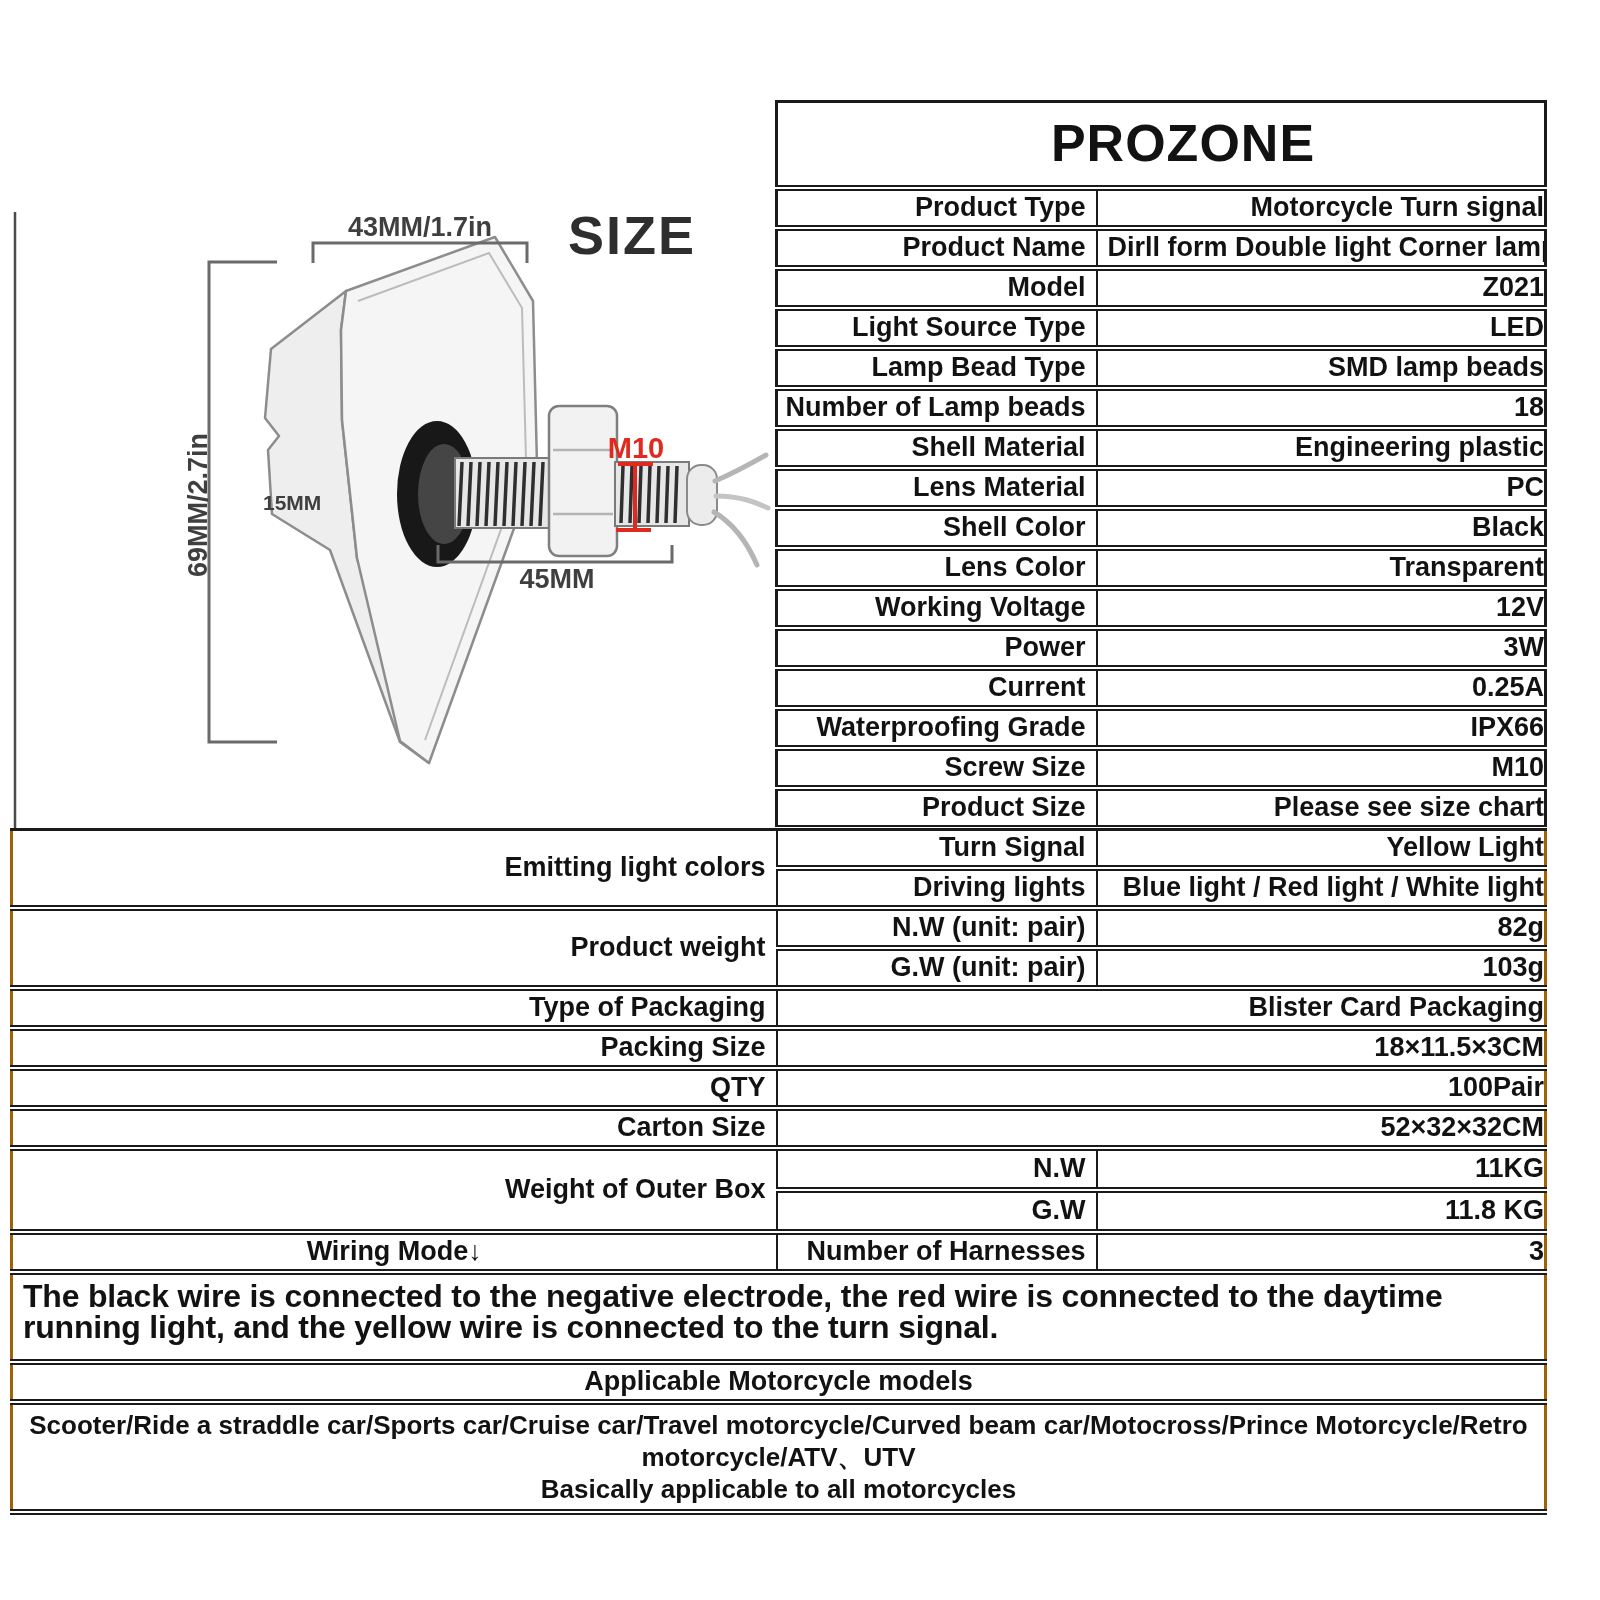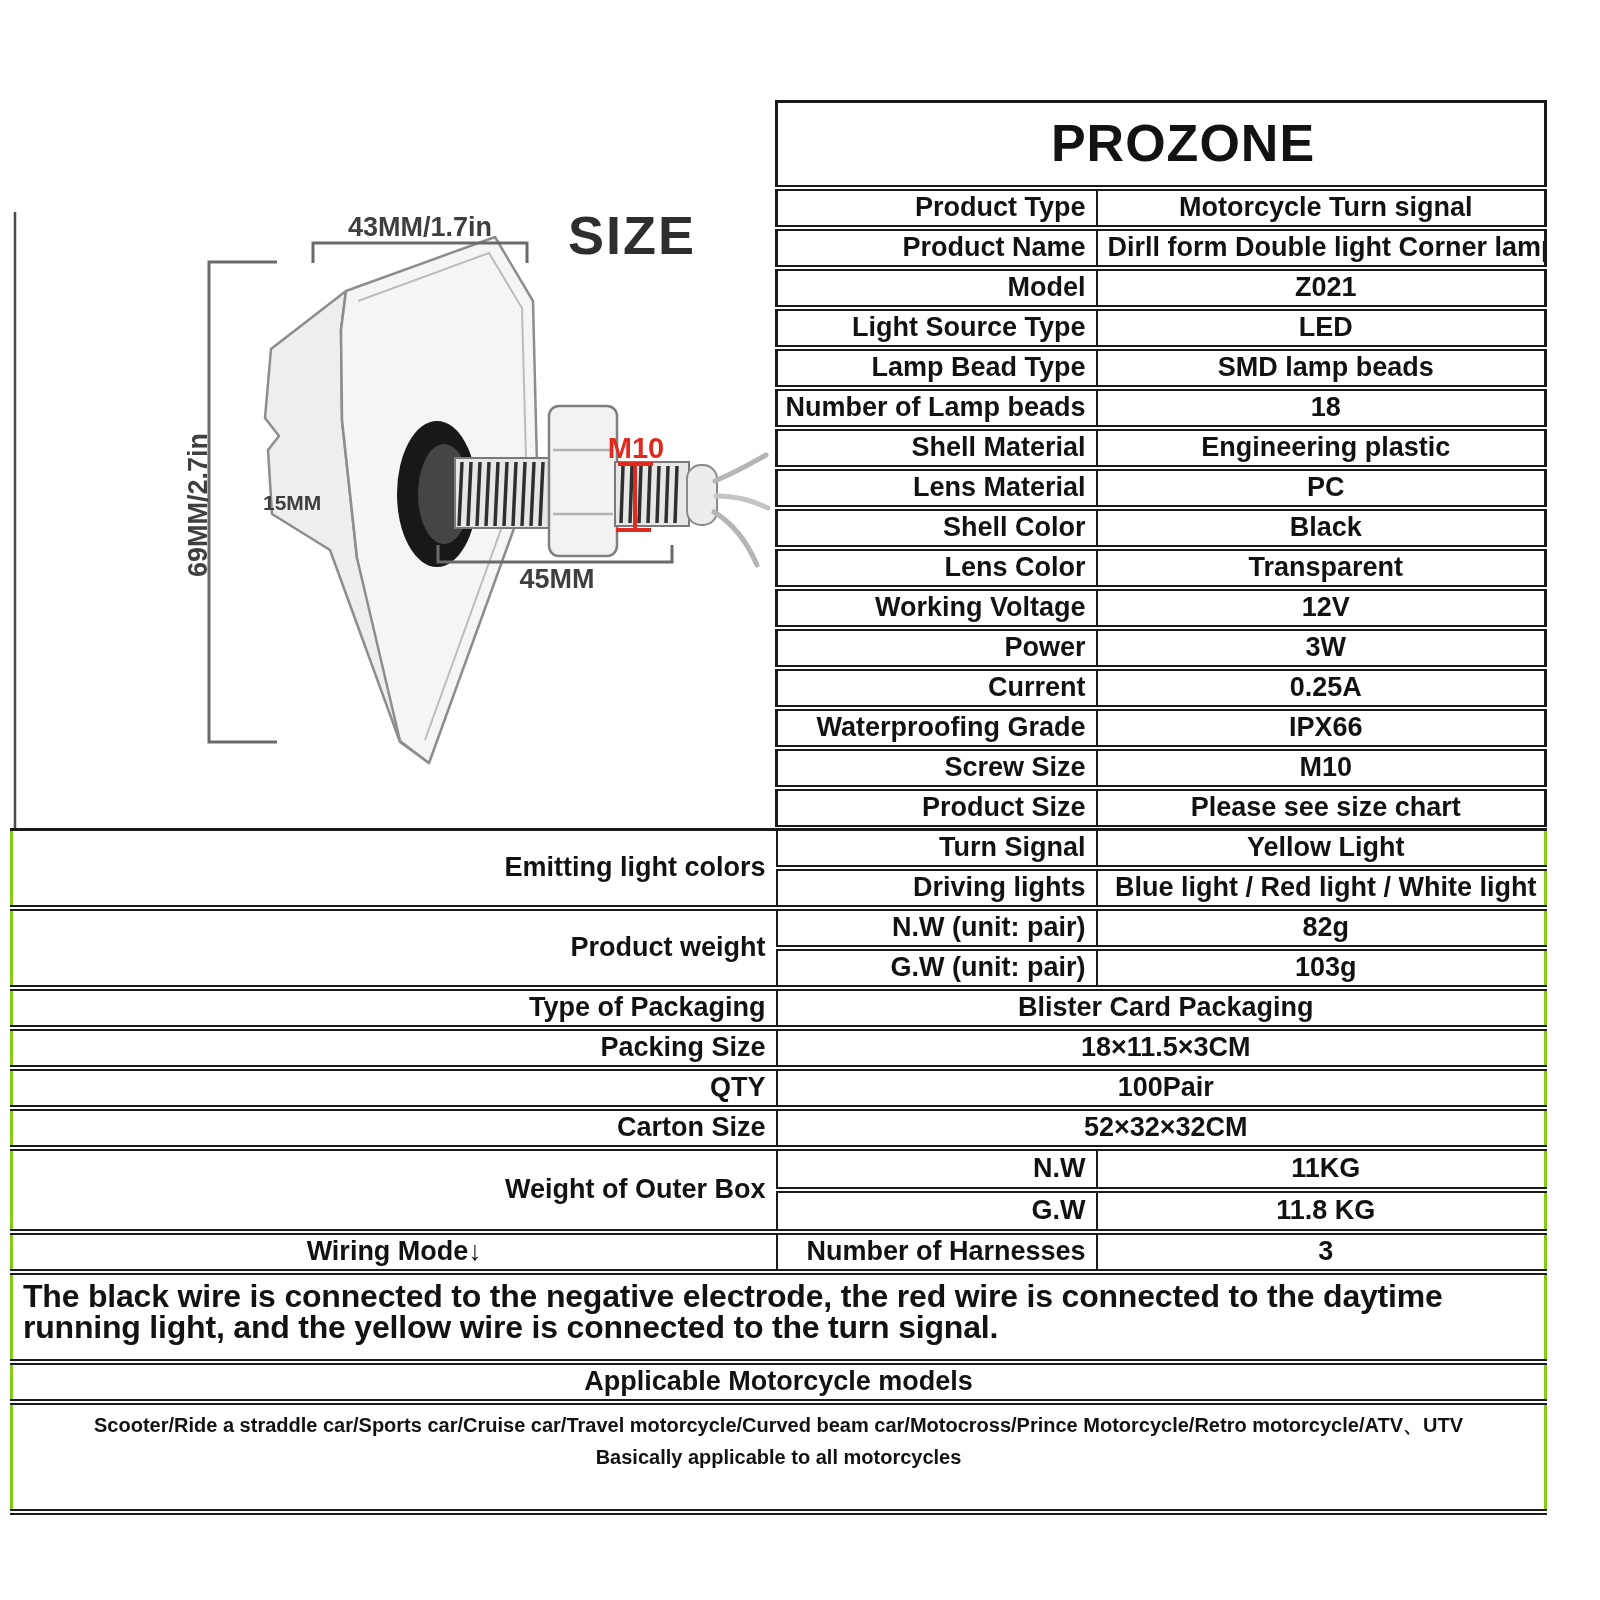--- a/index.html
+++ b/index.html
@@ -9,31 +9,31 @@
     font-weight:bold; color:#121212; overflow:hidden;
   }
   table { border-collapse:collapse; table-layout:fixed; }
   td {
     border-left:2.5px solid #1a1a1a; border-right:2.5px solid #1a1a1a;
     border-top:6px double #1a1a1a; border-bottom:6px double #1a1a1a;
     font-size:27px; line-height:1.15; overflow:hidden; white-space:nowrap;
     padding:0;
   }
   .spec-table { position:absolute; left:775px; top:100px; width:769px; border:3px solid #1a1a1a; }
-  .mid-table  { position:absolute; left:10px;  top:828px; width:1534px; border:3px solid #84cc16; }
+  .mid-table  { position:absolute; left:10px;  top:828px; width:1534px; border:3px solid #a16207; }
   .lab { text-align:right; padding-right:10px; }
-  .val { text-align:center;  padding-left:10px; }
+  .val { text-align:right;  padding-left:10px; }
   .ctr { text-align:center; }
   .h34 { height:34px; } .h36 { height:36px; }
   .brand-cell { height:82px; text-align:center; font-size:52px; letter-spacing:1px; border-top:3px solid #1a1a1a;padding-left:44px; }
   tr.first td { border-top:3px solid #1a1a1a; }
   .note-cell { height:78px; white-space:normal; text-align:left; vertical-align:top;
                padding:6px 12px 0 10px; font-size:32px; line-height:31px; letter-spacing:-0.2px; }
   .models-cell { height:100px; white-space:normal; text-align:center; vertical-align:top;
-                 padding-top:4px; font-size:20px; line-height:32px; }
+                 padding-top:4px; font-size:26px; line-height:32px; }
   .models-line { white-space:normal; }
   .diagram-svg { position:absolute; left:0; top:90px; }
 </style>
 </head>
 <body>
 
 <div class="page">
 
   <svg class="diagram-svg" width="775" height="745" viewBox="0 90 775 745" xmlns="http://www.w3.org/2000/svg">
 

